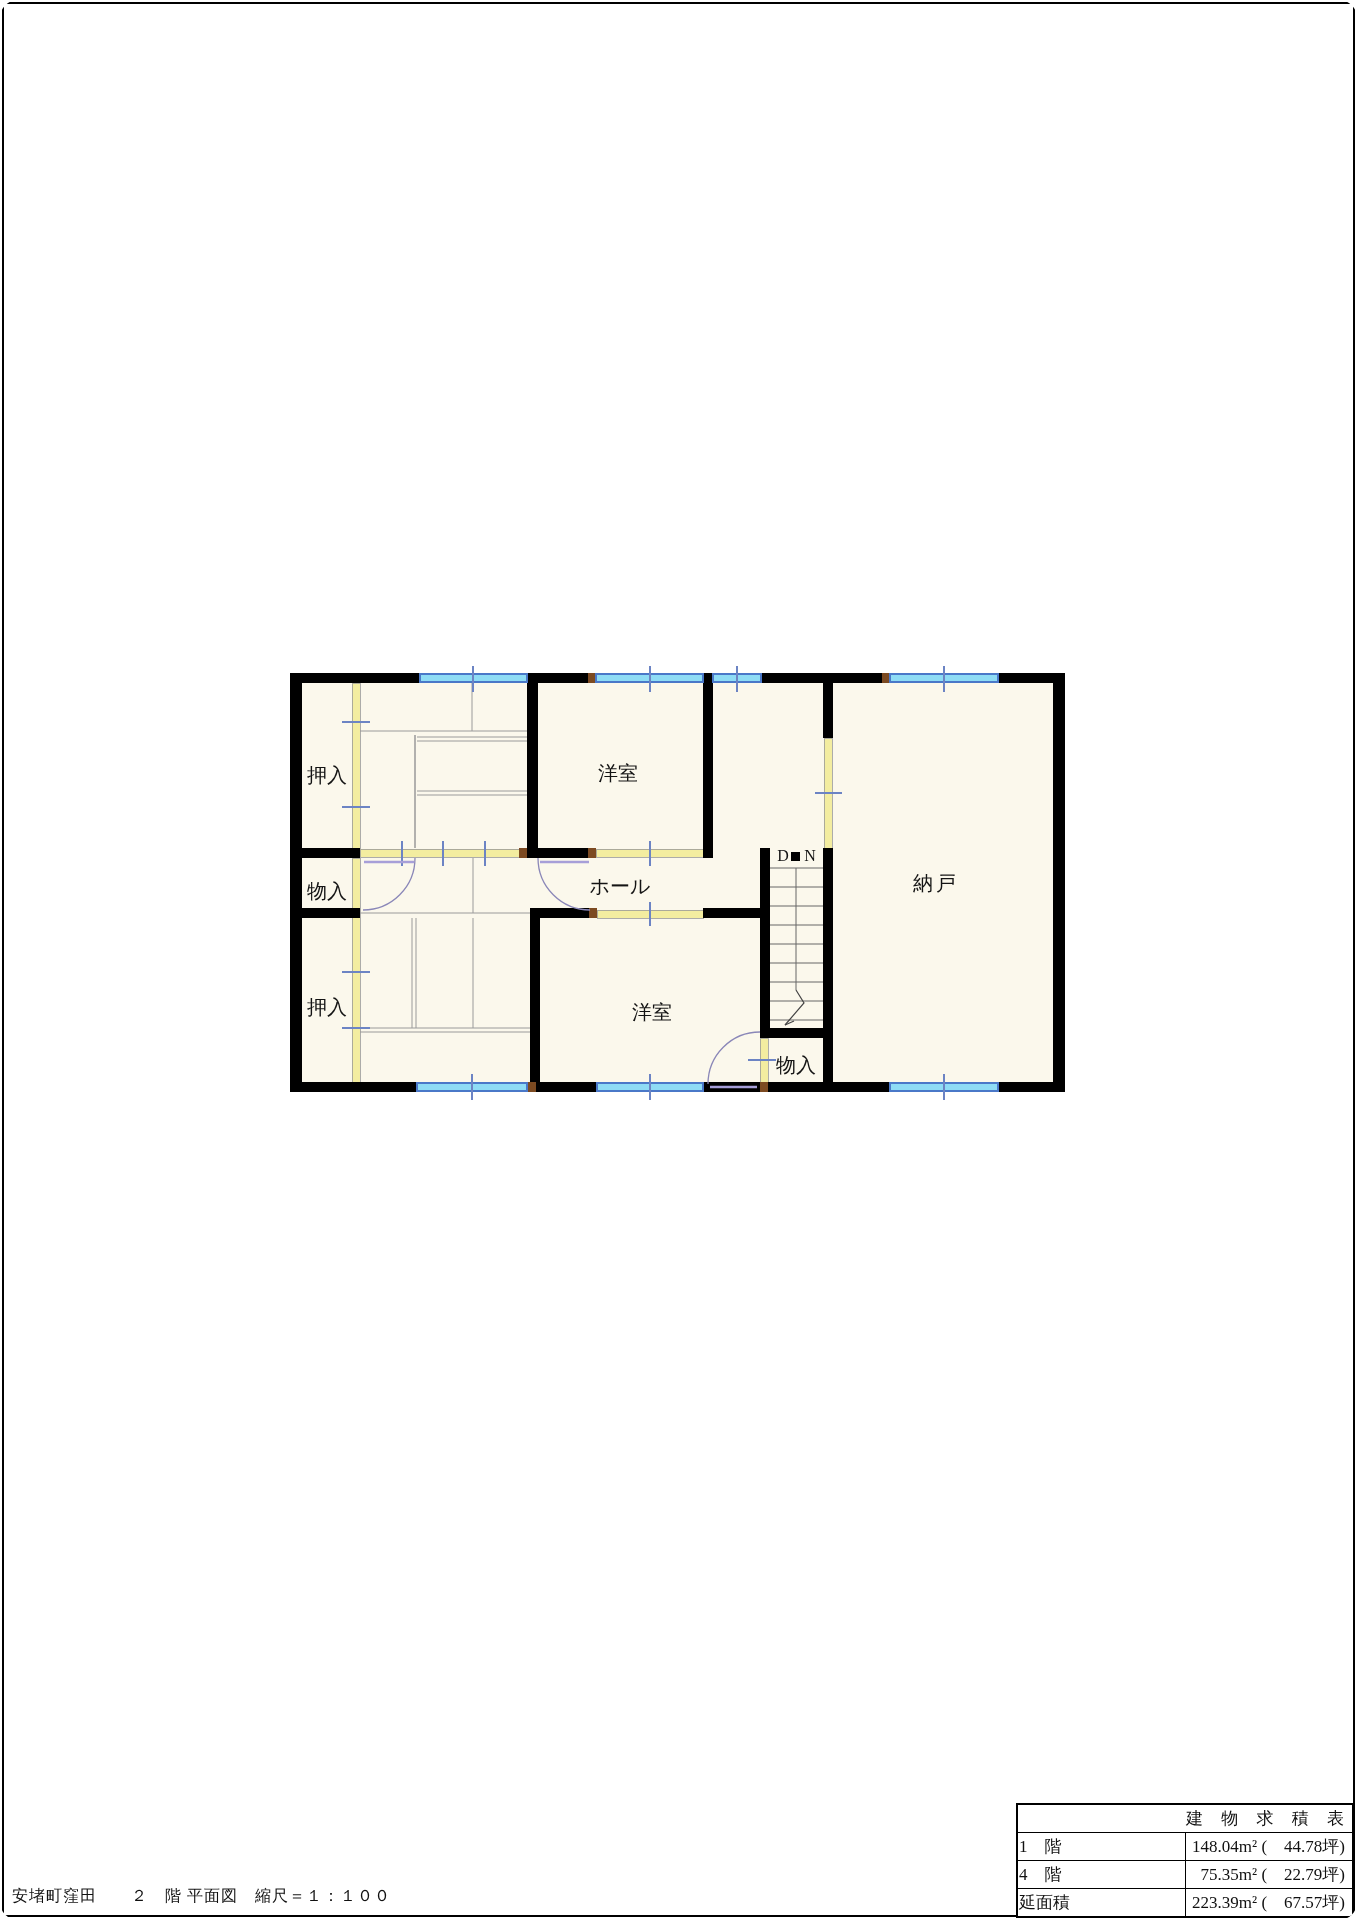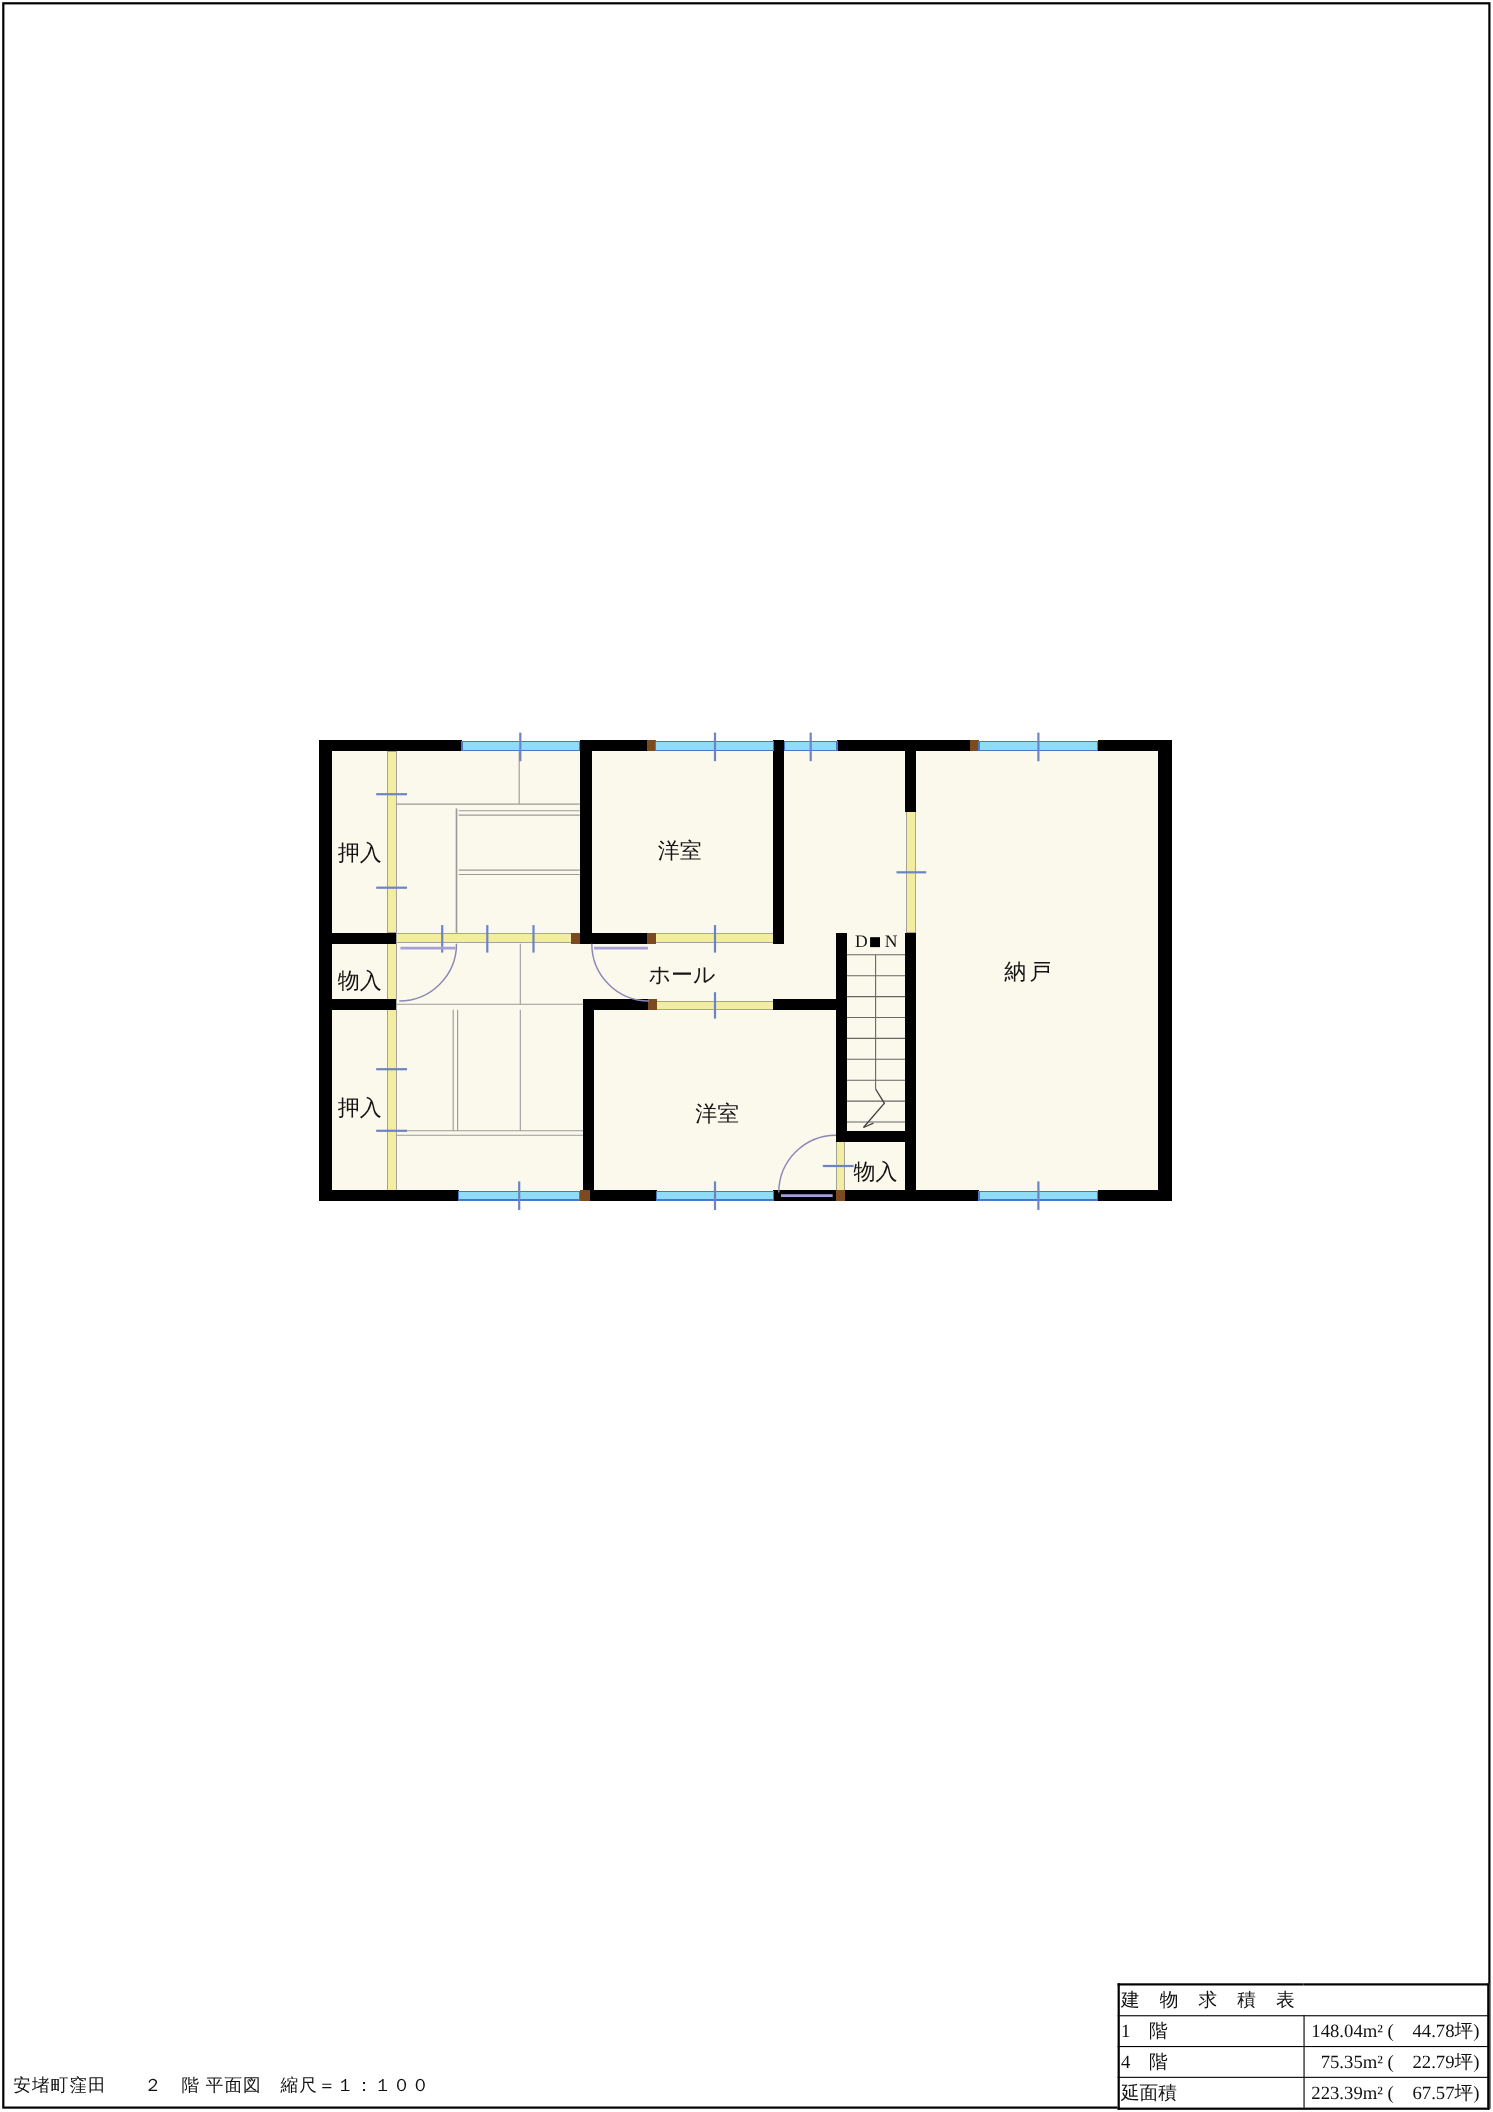--- a/index.html
+++ b/index.html
@@ -1,35 +1,35 @@
 <!DOCTYPE html>
 <html><head>
 <meta charset="utf-8">
 <style>
   html,body { margin:0; padding:0; background:#ffffff; }
   .page {
     position:relative; width:1357px; height:1920px; background:#ffffff;
-    font-family:"Liberation Serif", serif; overflow:hidden;
+    font-family:"Liberation Serif", serif; overflow:hidden;border-radius:18px;
   }
   .plan-svg { position:absolute; left:0; top:0; width:1357px; height:1920px; }
   .lbl { font-family:"Liberation Serif", serif; font-size:20px; fill:#141414; }
   .lbl-small { font-family:"Liberation Serif", serif; font-size:16px; fill:#141414; }
   .title-block {
     position:absolute; left:12px; top:1886px; font-size:16px; color:#111;
     white-space:pre; letter-spacing:1px;
   }
   .area-table {
     position:absolute; left:1016px; top:1803px; width:338px; height:115px;
     border-collapse:collapse; table-layout:fixed; background:#fff;
     border:2px solid #000;
   }
   .area-table td {
     border:1px solid #000; font-size:17px; color:#111; overflow:hidden;
   }
-  .area-table .hdr td { text-align:left; letter-spacing:7px; border-bottom:1px solid #000; }
+  .area-table .hdr td { text-align:right; letter-spacing:7px; border-bottom:1px solid #000; }
   .area-table .c-label { width:114px; text-align:left; }
   .area-table .c-val  { text-align:right; padding-right:7px; white-space:pre;margin-top:35px; }
 </style>
 </head>
 <body>
 
 <div class="page">
 
   <svg class="plan-svg" viewBox="0 0 1357 1920">
 

